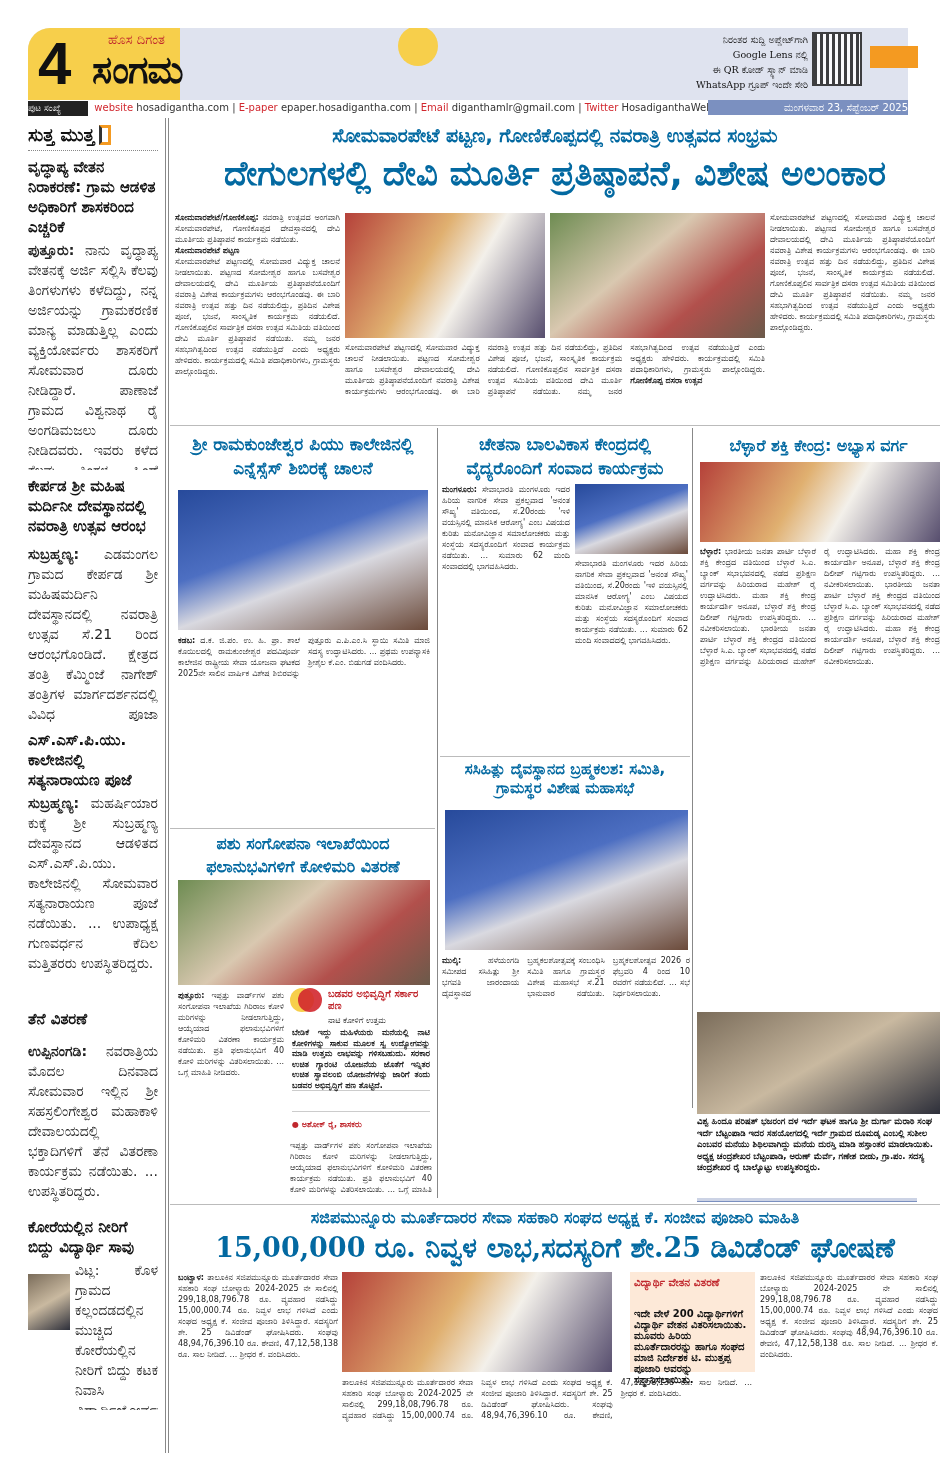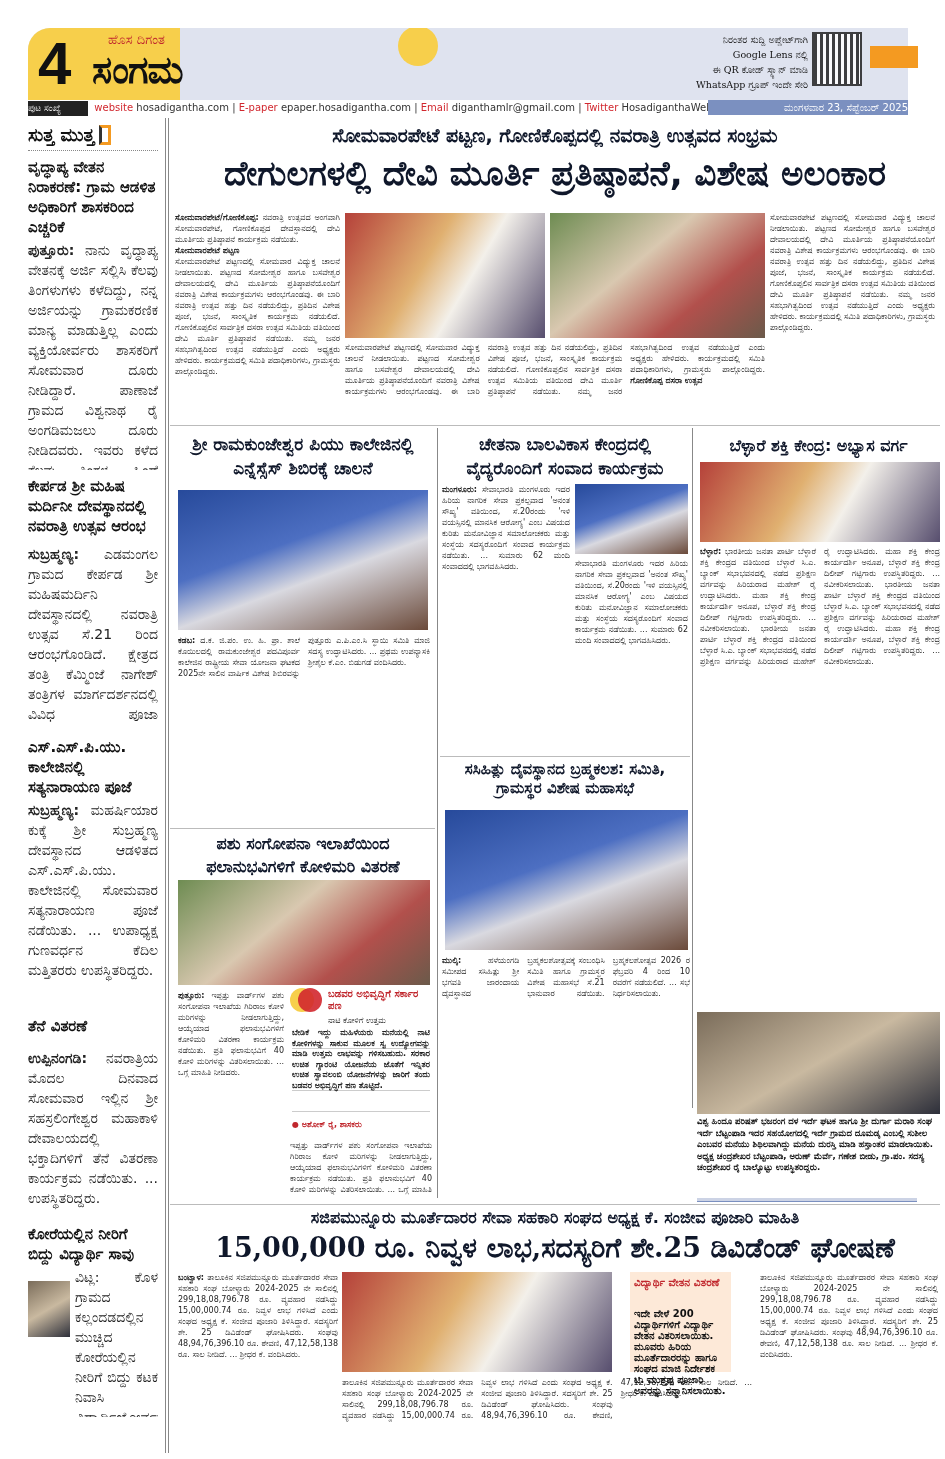--- a/index.html
+++ b/index.html
@@ -21,21 +21,21 @@
   #infobar .pg{display:inline-block;background:#222;color:#fff;width:60px;text-align:left;font-size:9px}
   #infobar .lbl{color:#d1272e}
   #infobar .date{position:absolute;right:0;top:0;width:200px;background:#7b90c0;color:#fff;text-align:right;font-size:10px}
   
   .vr{background:#888;width:1px}
   .hr{background:#bbb;height:1px}
   
   .lh{font-weight:bold;font-size:15px;line-height:20px;color:#111}
   .lt{font-size:14px;line-height:20px;color:#222;text-align:justify}
   .lt b{font-weight:bold}
-  .h2{font-weight:bold;text-align:center;color:#0f172a}
+  .h2{font-weight:bold;text-align:center;color:#0369a1}
   .txt{font-size:8px;line-height:11px;color:#222;text-align:justify}
   .photo{background:linear-gradient(135deg,#8a6f5a,#c9a98a 40%,#5c6c8a 70%,#3b3b48)}
   .photo.b{background:linear-gradient(160deg,#274a9b,#4d6fc2 40%,#d9d9e0 60%,#6b4a3a)}
   .photo.c{background:linear-gradient(120deg,#b5413a,#e0b070 40%,#f3f0ea 60%,#574e6e)}
   .photo.d{background:linear-gradient(140deg,#6e8c52,#d9c8b0 40%,#b2504c 70%,#6b5a4a)}
   .photo.e{background:linear-gradient(150deg,#7a6c5a,#c9b9a0 50%,#2d2f3a)}
   .box-peach{background:#fde9d8}
   .box-red{color:#c0272d}
   .col2{column-count:2;column-gap:8px}
   .col3{column-count:3;column-gap:8px}
@@ -81,21 +81,21 @@
     <span style="display:inline-block;width:12px;height:20px;border:3px solid #f49a21;border-left-color:#333"></span>
   </div>
   <div style="border-top:1px dotted #888;margin:4px 0 6px"></div>
 
   <div class="lh">ವೃದ್ಧಾಪ್ಯ ವೇತನ ನಿರಾಕರಣೆ: ಗ್ರಾಮ ಆಡಳಿತ ಅಧಿಕಾರಿಗೆ ಶಾಸಕರಿಂದ ಎಚ್ಚರಿಕೆ</div>
   <p class="lt" style="height:230px;overflow:hidden;margin-top:3px"><b>ಪುತ್ತೂರು:</b> <span>ನಾನು ವೃದ್ಧಾಪ್ಯ ವೇತನಕ್ಕೆ ಅರ್ಜಿ ಸಲ್ಲಿಸಿ ಕೆಲವು ತಿಂಗಳುಗಳು ಕಳೆದಿದ್ದು, ನನ್ನ ಅರ್ಜಿಯನ್ನು ಗ್ರಾಮಕರಣಿಕ ಮಾನ್ಯ ಮಾಡುತ್ತಿಲ್ಲ ಎಂದು ವ್ಯಕ್ತಿಯೋರ್ವರು ಶಾಸಕರಿಗೆ ಸೋಮವಾರ ದೂರು ನೀಡಿದ್ದಾರೆ. ಪಾಣಾಜೆ ಗ್ರಾಮದ ವಿಶ್ವನಾಥ ರೈ ಅಂಗಡಿಮಜಲು ದೂರು ನೀಡಿದವರು. ಇವರು ಕಳೆದ ಕೆಲವು ತಿಂಗಳ ಹಿಂದೆ ವೃದ್ಧಾಪ್ಯ ವೇತನಕ್ಕೆ ಅರ್ಜಿ ಸಲ್ಲಿಸಿದ್ದರು. ಆದರೆ ಗ್ರಾಮ ಆಡಳಿತ ಅಧಿಕಾರಿ ಅರ್ಜಿಯನ್ನು ತಿರಸ್ಕರಿಸಿದ್ದು ಯಾಕೆ ಎಂದು ಶಾಸಕರು ಪ್ರಶ್ನಿಸಿದರು. ... ಎಚ್ಚರಿಕೆಯನ್ನು ನೀಡಿದ್ದಾರೆ.</span></p>
 
   <div class="lh" style="margin-top:6px">ಕೇರ್ಪಡ ಶ್ರೀ ಮಹಿಷ ಮರ್ದಿನೀ ದೇವಸ್ಥಾನದಲ್ಲಿ ನವರಾತ್ರಿ ಉತ್ಸವ ಆರಂಭ</div>
   <p class="lt" style="height:180px;overflow:hidden;margin-top:8px"><b>ಸುಬ್ರಹ್ಮಣ್ಯ:</b> <span>ಎಡಮಂಗಲ ಗ್ರಾಮದ ಕೇರ್ಪಡ ಶ್ರೀ ಮಹಿಷಮರ್ದಿನಿ ದೇವಸ್ಥಾನದಲ್ಲಿ ನವರಾತ್ರಿ ಉತ್ಸವ ಸೆ.21 ರಿಂದ ಆರಂಭಗೊಂಡಿದೆ. ಕ್ಷೇತ್ರದ ತಂತ್ರಿ ಕೆಮ್ಮಿಂಜೆ ನಾಗೇಶ್ ತಂತ್ರಿಗಳ ಮಾರ್ಗದರ್ಶನದಲ್ಲಿ ವಿವಿಧ ಪೂಜಾ ಕಾರ್ಯಕ್ರಮಗಳು ನಡೆಯುತ್ತಿವೆ. ... ಕಾರ್ಯಕ್ರಮ ನಡೆಯಿತು.</span></p>
 
-  <div class="lh" style="margin-top:13px">ಎಸ್.ಎಸ್.ಪಿ.ಯು. ಕಾಲೇಜಿನಲ್ಲಿ ಸತ್ಯನಾರಾಯಣ ಪೂಜೆ</div>
+  <div class="lh" style="margin-top:6px">ಎಸ್.ಎಸ್.ಪಿ.ಯು. ಕಾಲೇಜಿನಲ್ಲಿ ಸತ್ಯನಾರಾಯಣ ಪೂಜೆ</div>
   <p class="lt" style="height:210px;overflow:hidden;margin-top:3px"><b>ಸುಬ್ರಹ್ಮಣ್ಯ:</b> <span>ಮಹರ್ಷಿಯಾರ ಕುಕ್ಕೆ ಶ್ರೀ ಸುಬ್ರಹ್ಮಣ್ಯ ದೇವಸ್ಥಾನದ ಆಡಳಿತದ ಎಸ್.ಎಸ್.ಪಿ.ಯು. ಕಾಲೇಜಿನಲ್ಲಿ ಸೋಮವಾರ ಸತ್ಯನಾರಾಯಣ ಪೂಜೆ ನಡೆಯಿತು. ... ಉಪಾಧ್ಯಕ್ಷ ಗುಣವರ್ಧನ ಕೆದಿಲ ಮತ್ತಿತರರು ಉಪಸ್ಥಿತರಿದ್ದರು.</span></p>
 
   <div class="lh" style="margin-top:6px">ತೆನೆ ವಿತರಣೆ</div>
   <p class="lt" style="height:170px;overflow:hidden;margin-top:12px"><b>ಉಪ್ಪಿನಂಗಡಿ:</b> <span>ನವರಾತ್ರಿಯ ಮೊದಲ ದಿನವಾದ ಸೋಮವಾರ ಇಲ್ಲಿನ ಶ್ರೀ ಸಹಸ್ರಲಿಂಗೇಶ್ವರ ಮಹಾಕಾಳಿ ದೇವಾಲಯದಲ್ಲಿ ಭಕ್ತಾದಿಗಳಿಗೆ ತೆನೆ ವಿತರಣಾ ಕಾರ್ಯಕ್ರಮ ನಡೆಯಿತು. ... ಉಪಸ್ಥಿತರಿದ್ದರು.</span></p>
 
   <div class="lh" style="margin-top:6px">ಕೋರೆಯಲ್ಲಿನ ನೀರಿಗೆ ಬಿದ್ದು ವಿದ್ಯಾರ್ಥಿ ಸಾವು</div>
   <div style="position:relative;margin-top:3px">
     <div class="photo e" style="float:left;width:42px;height:56px;margin:14px 5px 2px 0"></div>
     <p class="lt" style="max-height:150px;overflow:hidden">ವಿಟ್ಲ: ಕೊಳ ಗ್ರಾಮದ ಕಲ್ಲಂದಡದಲ್ಲಿನ ಮುಚ್ಚಿದ ಕೋರೆಯಲ್ಲಿನ ನೀರಿಗೆ ಬಿದ್ದು ಕಟಕ ನಿವಾಸಿ ವಿದ್ಯಾರ್ಥಿಯೋರ್ವರು ಮೃತಪಟ್ಟ ಘಟನೆ ಭಾನುವಾರ ಸಂಜೆ ನಡೆದಿದೆ. ಕಟಕ ನಿವಾಸಿ ಗುಜಿರಿ ವ್ಯಾಪಾರಿ ಹಸ್ಸೈನ್ ಎಂಬವರ ಪುತ್ರ ಅದ್ನಾನ್(15) ಮೃತಪಟ್ಟ ವಿದ್ಯಾರ್ಥಿ. ಸ್ನೇಹಿತರು ಕೊಳ ಗ್ರಾಮದ ಕಲ್ಲಂದಡಕ್ಕೆ ಮುಚ್ಚಿದ ಕೋರೆಯ ಬಳಿ ತೆರಳಿದ್ದ ಸಂದರ್ಭ ಈ ದುರ್ಘಟನೆ ಸಂಭವಿಸಿದೆ. ವಿದ್ಯಾರ್ಥಿ ಪುತ್ತೂರು ಸಾಲ್ಮರ ಮೌಂಟನ್ ವ್ಯೂ ಶಾಲೆಯ 10ನೇ ತರಗತಿಯ ವಿದ್ಯಾರ್ಥಿ. ಈ ಕುರಿತು ವಿಟ್ಲ ಠಾಣೆಯಲ್ಲಿ ದೂರು ದಾಖಲಾಗಿದೆ.</p>
   </div>
@@ -175,19 +175,19 @@
 <div class="abs hr" style="left:170px;top:1204px;width:770px"></div>
 <div class="abs h2" style="left:175px;top:1208px;width:760px;font-size:16px">ಸಜಿಪಮುನ್ನೂರು ಮೂರ್ತೆದಾರರ ಸೇವಾ ಸಹಕಾರಿ ಸಂಘದ ಅಧ್ಯಕ್ಷ ಕೆ. ಸಂಜೀವ ಪೂಜಾರಿ ಮಾಹಿತಿ</div>
 <div class="abs h2" style="left:175px;top:1230px;width:760px;font-family:'DejaVu Serif',serif;font-size:27px;line-height:36px">15,00,000 ರೂ. ನಿವ್ವಳ ಲಾಭ,ಸದಸ್ಯರಿಗೆ ಶೇ.25 ಡಿವಿಡೆಂಡ್ ಘೋಷಣೆ</div>
 <div class="abs txt" style="left:178px;top:1272px;width:160px;height:175px;overflow:hidden">
   <b>ಬಂಟ್ವಾಳ:</b> <span>ತಾಲೂಕಿನ ಸಜಿಪಮುನ್ನೂರು ಮೂರ್ತೆದಾರರ ಸೇವಾ ಸಹಕಾರಿ ಸಂಘ ಬೋಳ್ಯಾರು 2024-2025 ನೇ ಸಾಲಿನಲ್ಲಿ 299,18,08,796.78 ರೂ. ವ್ಯವಹಾರ ನಡೆಸಿದ್ದು 15,00,000.74 ರೂ. ನಿವ್ವಳ ಲಾಭ ಗಳಿಸಿದೆ ಎಂದು ಸಂಘದ ಅಧ್ಯಕ್ಷ ಕೆ. ಸಂಜೀವ ಪೂಜಾರಿ ತಿಳಿಸಿದ್ದಾರೆ. ಸದಸ್ಯರಿಗೆ ಶೇ. 25 ಡಿವಿಡೆಂಡ್ ಘೋಷಿಸಿದರು. ಸಂಘವು 48,94,76,396.10 ರೂ. ಠೇವಣಿ, 47,12,58,138 ರೂ. ಸಾಲ ನೀಡಿದೆ. ... ಶ್ರೀಧರ ಕೆ. ವಂದಿಸಿದರು.</span>
 </div>
 <div class="abs photo c" style="left:342px;top:1272px;width:270px;height:100px"></div>
 <div class="abs txt col3" style="left:342px;top:1377px;width:410px;height:72px;overflow:hidden">
   <span>ತಾಲೂಕಿನ ಸಜಿಪಮುನ್ನೂರು ಮೂರ್ತೆದಾರರ ಸೇವಾ ಸಹಕಾರಿ ಸಂಘ ಬೋಳ್ಯಾರು 2024-2025 ನೇ ಸಾಲಿನಲ್ಲಿ 299,18,08,796.78 ರೂ. ವ್ಯವಹಾರ ನಡೆಸಿದ್ದು 15,00,000.74 ರೂ. ನಿವ್ವಳ ಲಾಭ ಗಳಿಸಿದೆ ಎಂದು ಸಂಘದ ಅಧ್ಯಕ್ಷ ಕೆ. ಸಂಜೀವ ಪೂಜಾರಿ ತಿಳಿಸಿದ್ದಾರೆ. ಸದಸ್ಯರಿಗೆ ಶೇ. 25 ಡಿವಿಡೆಂಡ್ ಘೋಷಿಸಿದರು. ಸಂಘವು 48,94,76,396.10 ರೂ. ಠೇವಣಿ, 47,12,58,138 ರೂ. ಸಾಲ ನೀಡಿದೆ. ... ಶ್ರೀಧರ ಕೆ. ವಂದಿಸಿದರು.</span>
 </div>
-<div class="abs box-peach" style="left:630px;top:1272px;width:101px;height:100px;padding:4px">
+<div class="abs box-peach" style="left:630px;top:1272px;width:125px;height:100px;padding:4px">
   <div class="box-red" style="font-size:10.5px;font-weight:bold">ವಿದ್ಯಾರ್ಥಿ ವೇತನ ವಿತರಣೆ</div>
   <div style="font-size:10px;line-height:11px;font-weight:bold;margin-top:19px">ಇದೇ ವೇಳೆ 200 ವಿದ್ಯಾರ್ಥಿಗಳಿಗೆ ವಿದ್ಯಾರ್ಥಿ ವೇತನ ವಿತರಿಸಲಾಯಿತು. ಮೂವರು ಹಿರಿಯ ಮೂರ್ತೆದಾರರನ್ನು ಹಾಗೂ ಸಂಘದ ಮಾಜಿ ನಿರ್ದೇಶಕ ಟಿ. ಮುತ್ತಪ್ಪ ಪೂಜಾರಿ ಅವರನ್ನು ಸನ್ಮಾನಿಸಲಾಯಿತು.</div>
 </div>
 <div class="abs txt" style="left:760px;top:1272px;width:178px;height:175px;overflow:hidden">
   <span>ತಾಲೂಕಿನ ಸಜಿಪಮುನ್ನೂರು ಮೂರ್ತೆದಾರರ ಸೇವಾ ಸಹಕಾರಿ ಸಂಘ ಬೋಳ್ಯಾರು 2024-2025 ನೇ ಸಾಲಿನಲ್ಲಿ 299,18,08,796.78 ರೂ. ವ್ಯವಹಾರ ನಡೆಸಿದ್ದು 15,00,000.74 ರೂ. ನಿವ್ವಳ ಲಾಭ ಗಳಿಸಿದೆ ಎಂದು ಸಂಘದ ಅಧ್ಯಕ್ಷ ಕೆ. ಸಂಜೀವ ಪೂಜಾರಿ ತಿಳಿಸಿದ್ದಾರೆ. ಸದಸ್ಯರಿಗೆ ಶೇ. 25 ಡಿವಿಡೆಂಡ್ ಘೋಷಿಸಿದರು. ಸಂಘವು 48,94,76,396.10 ರೂ. ಠೇವಣಿ, 47,12,58,138 ರೂ. ಸಾಲ ನೀಡಿದೆ. ... ಶ್ರೀಧರ ಕೆ. ವಂದಿಸಿದರು.</span>
 </div>
 
 </body></html>

